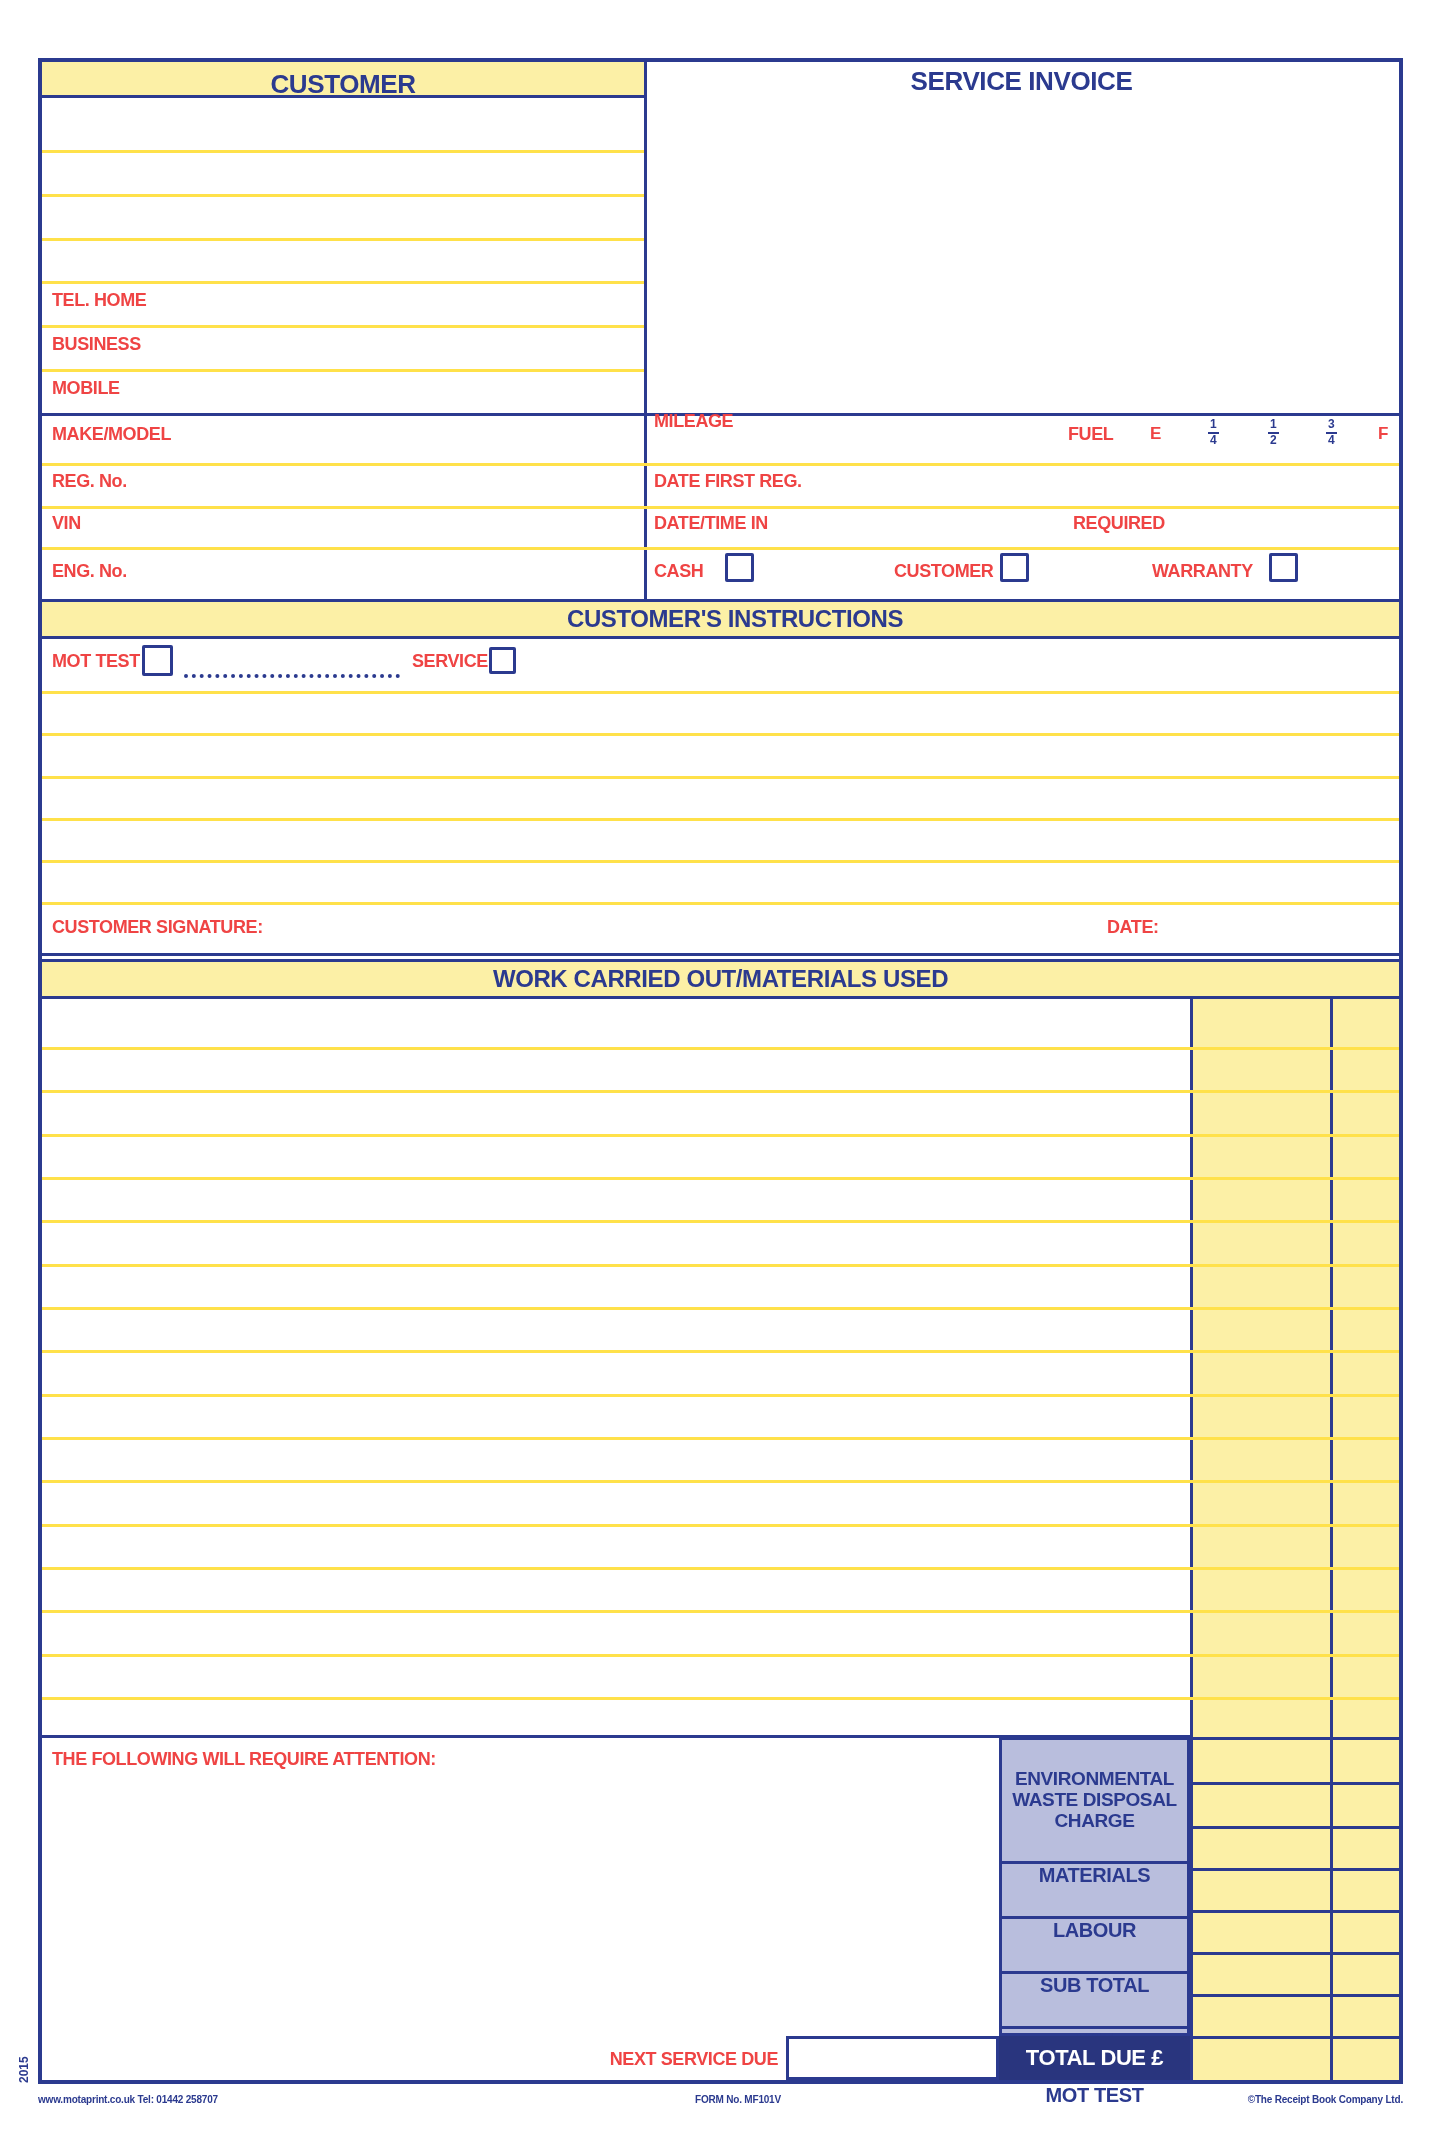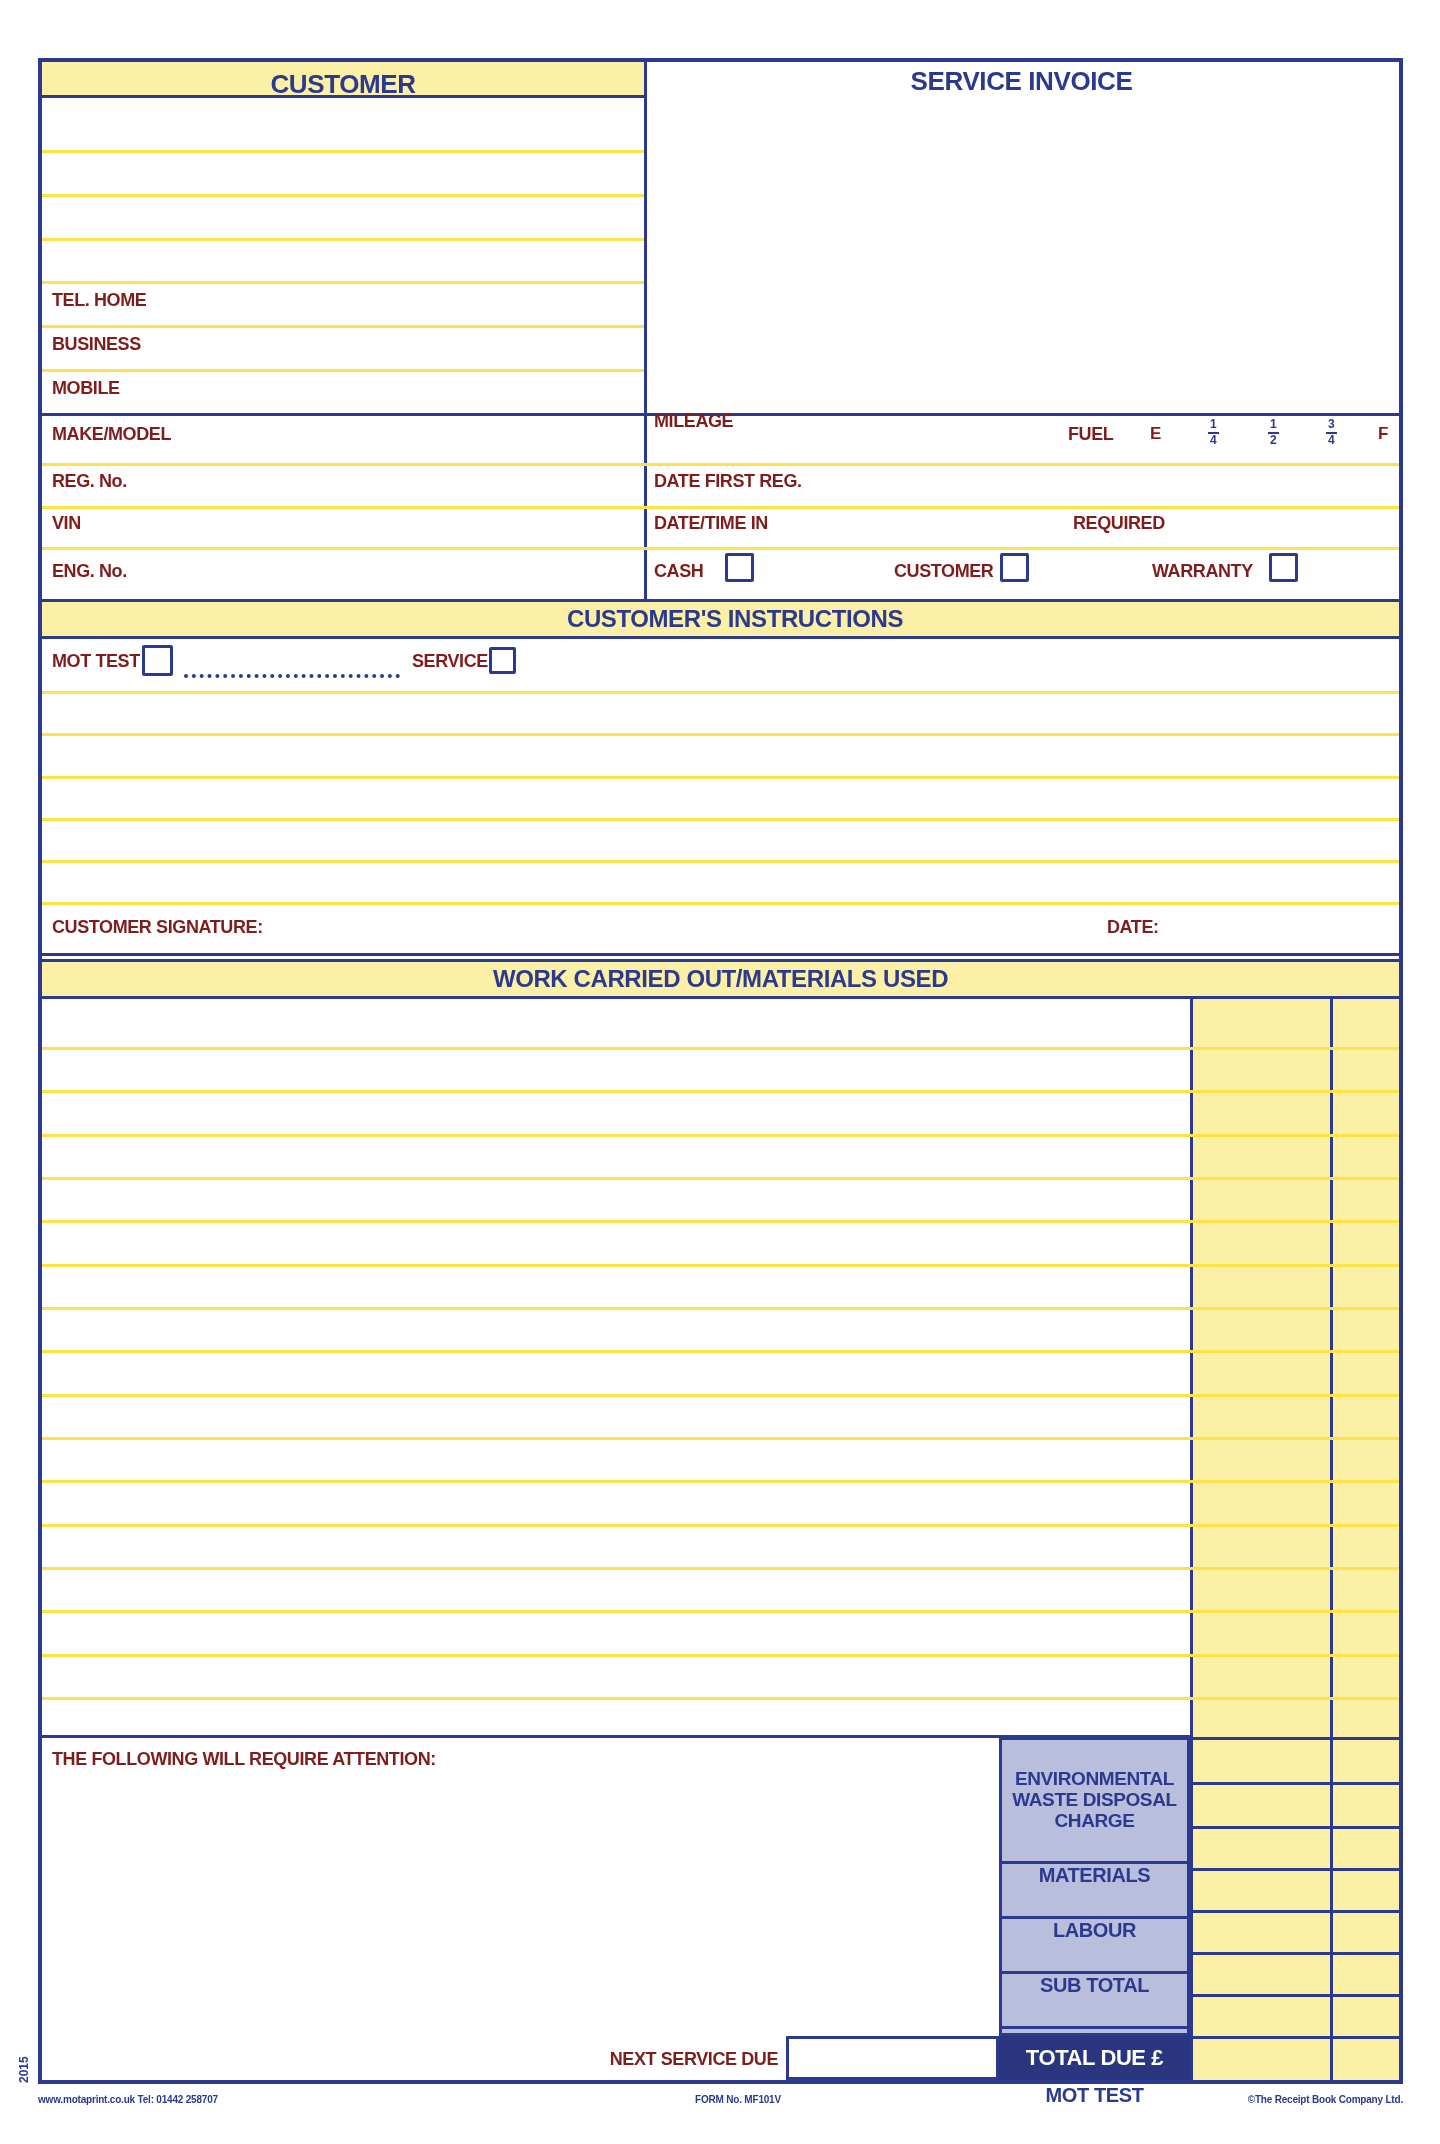--- a/index.html
+++ b/index.html
@@ -1,21 +1,21 @@
 <!DOCTYPE html>
 <html><head>
 <meta charset="utf-8">
 <style>
   html,body{margin:0;padding:0;background:#ffffff;}
   body{font-family:"Liberation Sans", sans-serif;}
   .page{position:relative;width:1440px;height:2144px;background:#ffffff;overflow:hidden;}
   .form{position:absolute;left:38px;top:58px;width:1365px;height:2026px;
         border:4px solid #2b3a8f;box-sizing:border-box;background:#ffffff;}
   .abs{position:absolute;}
-  .lbl{position:absolute;color:#7f1d1d;font-weight:bold;font-size:18px;
+  .lbl{position:absolute;color:#ef4444;font-weight:bold;font-size:18px;
        letter-spacing:-0.4px;white-space:nowrap;line-height:1;}
   .band{position:absolute;background:#fcf0a6;color:#2b3a8f;font-weight:bold;
         text-align:center;box-sizing:border-box;letter-spacing:-0.4px;}
   .hline{position:absolute;height:3px;background:#2b3a8f;}
   .yline{position:absolute;height:3px;background:#ffe14a;}
   .vline{position:absolute;width:3px;background:#2b3a8f;}
   .checkbox{position:absolute;background:#ffffff;border:3px solid #2b3a8f;
             box-sizing:border-box;border-radius:2px;}
   .field{position:absolute;background:transparent;}
   .dotted-leader{position:absolute;border-bottom:4px dotted #2b3a8f;}

